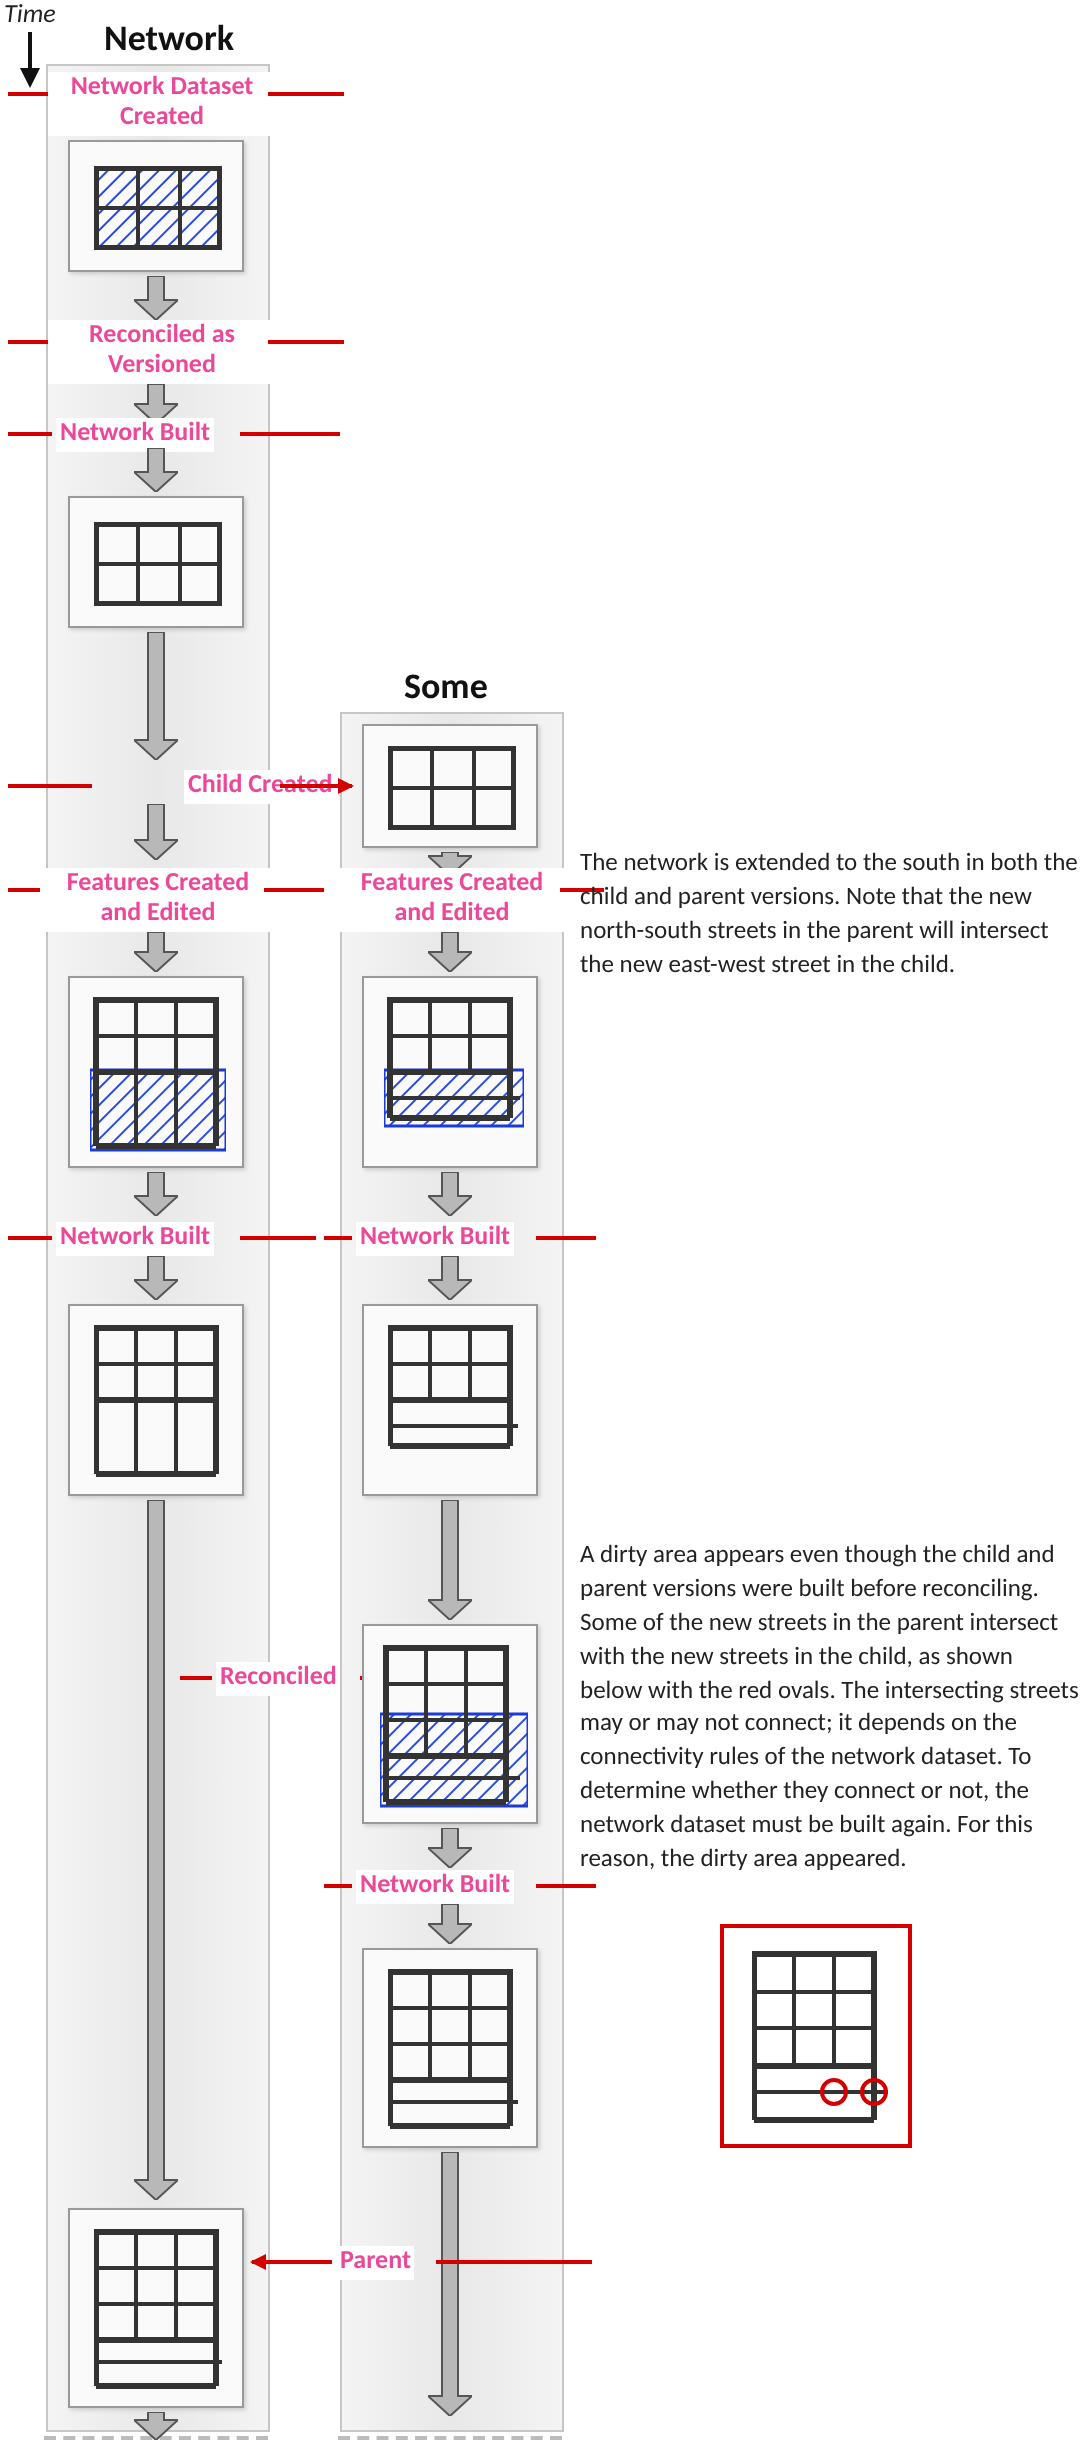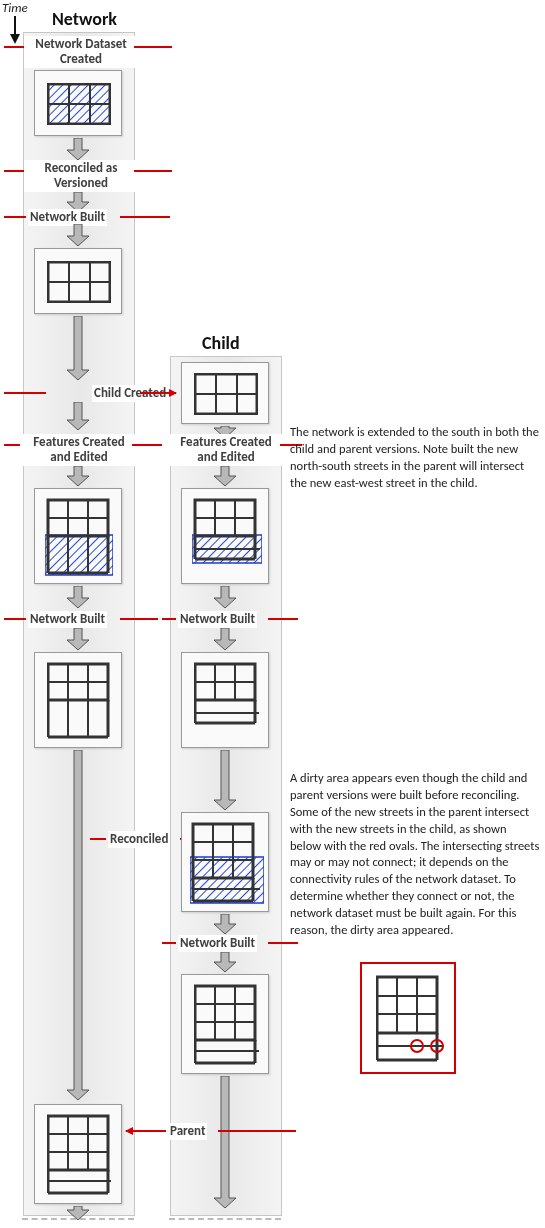--- a/index.html
+++ b/index.html
@@ -56,21 +56,21 @@
   .net .hatch { fill: url(#hatch); stroke: #1a3bd6; stroke-width: 1.5; }
   .arrow-down {
     position: absolute;
     width: 22px;
     fill: #b8b8b8;
     stroke: #555;
     stroke-width: 1;
   }
   .event-label {
     position: absolute;
-    color: #404040;
+    color: #ec4899;
     font-weight: 700;
     font-size: 13px;
     text-align: center;
     line-height: 1.15;
     background: #fff;
     padding: 1px 2px;
     white-space: nowrap;
   }
   .event-label.two { white-space: normal; width: 110px; }
   .red-line {
@@ -123,21 +123,21 @@
     </defs>
   </svg>
 
   <span class="time-label" style="left:2px; top:0;">Time</span>
   <svg class="time-arrow" style="left:8px; top:16px;" width="14" height="28">
     <line x1="7" y1="0" x2="7" y2="20" stroke="#111" stroke-width="2"></line>
     <polygon points="2,18 12,18 7,28" fill="#111"></polygon>
   </svg>
 
   <div class="col-title" style="left:52px; top:8px;">Network</div>
-  <div class="col-title" style="left:202px; top:332px;">Child</div>
+  <div class="col-title" style="left:202px; top:332px;">Some</div>
 
   <div class="lane" style="left:23px; top:32px; height:1182px;"></div>
   <div class="lane-bottom-dash" style="left:22px; top:1218px;"></div>
   <div class="lane" style="left:170px; top:356px; height:858px;"></div>
   <div class="lane-bottom-dash" style="left:169px; top:1218px;"></div>
 
   <div class="red-line" style="left:4px; top:46px; width:20px;"></div>
   <div class="event-label two" style="left:24px; top:36px;">Network Dataset Created</div>
   <div class="red-line" style="left:134px; top:46px; width:38px;"></div>
 
@@ -372,21 +372,21 @@
   </div>
 
   <svg class="arrow-down" style="left:214px; top:1076px;" width="22" height="132">
     <polygon points="7,0 15,0 15,122 22,122 11,132 0,122 7,122"></polygon>
   </svg>
 
   <div class="red-line arrowL" style="left:126px; top:1130px; width:40px;"></div>
   <div class="event-label" style="left:168px; top:1123px;">Parent</div>
   <div class="red-line" style="left:218px; top:1130px; width:78px;"></div>
 
-  <div class="body-text" style="left:290px; top:424px;">The network is extended to the south in both the child and parent versions. Note built the new north-south streets in the parent will intersect the new east-west street in the child.</div>
+  <div class="body-text" style="left:290px; top:424px;">The network is extended to the south in both the child and parent versions. Note that the new north-south streets in the parent will intersect the new east-west street in the child.</div>
   <div class="body-text" style="left:290px; top:770px;">A dirty area appears even though the child and parent versions were built before reconciling. Some of the new streets in the parent intersect with the new streets in the child, as shown below with the red ovals. The intersecting streets may or may not connect; it depends on the connectivity rules of the network dataset. To determine whether they connect or not, the network dataset must be built again. For this reason, the dirty area appeared.</div>
 
   <div class="inset" style="left:360px; top:962px; width:96px; height:112px;">
     <svg class="net" style="left:14px; top:10px;" width="70" height="92">
       <rect class="outer" x="1" y="3" width="60" height="56"></rect>
       <line x1="21" y1="3" x2="21" y2="59" stroke="#333" stroke-width="2"></line>
       <line x1="41" y1="3" x2="41" y2="59" stroke="#333" stroke-width="2"></line>
       <line x1="1" y1="22" x2="61" y2="22" stroke="#333" stroke-width="2"></line>
       <line x1="1" y1="40" x2="61" y2="40" stroke="#333" stroke-width="2"></line>
       <line x1="1" y1="59" x2="1" y2="86" stroke="#333" stroke-width="3"></line>

